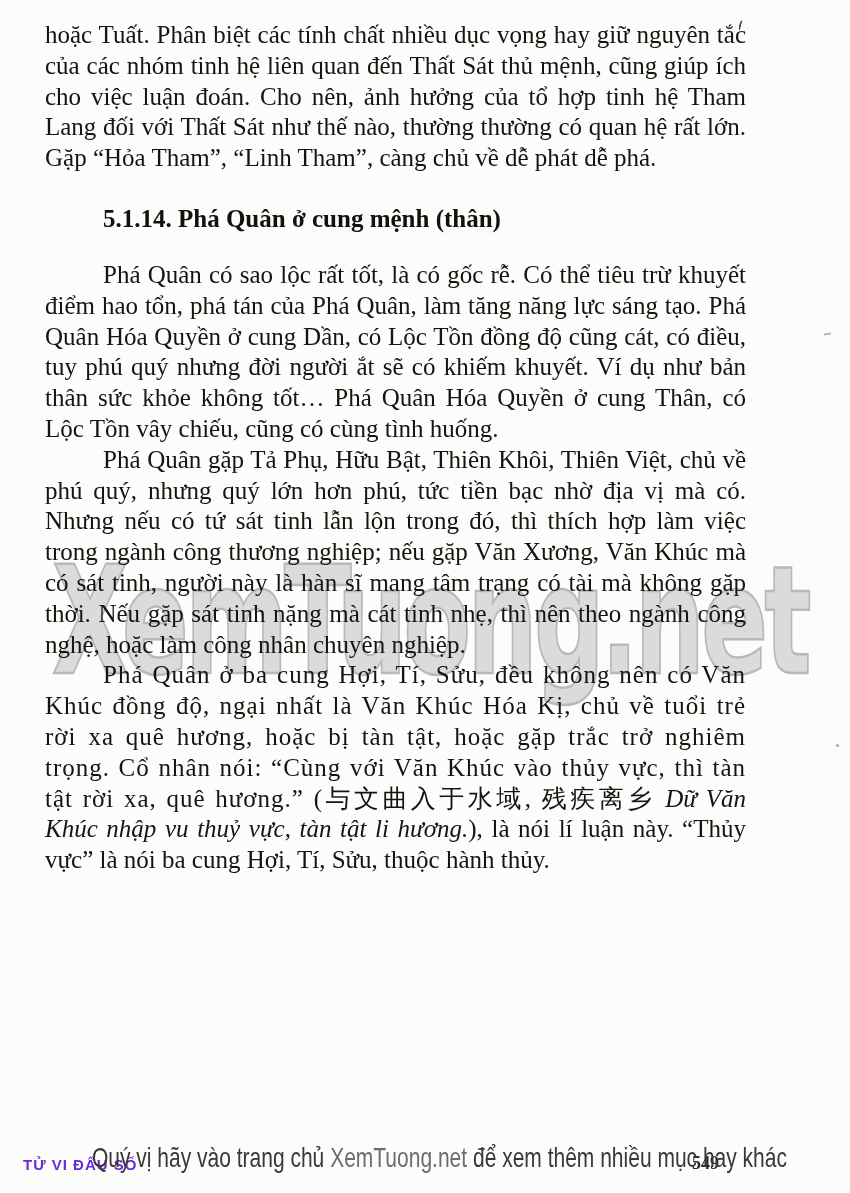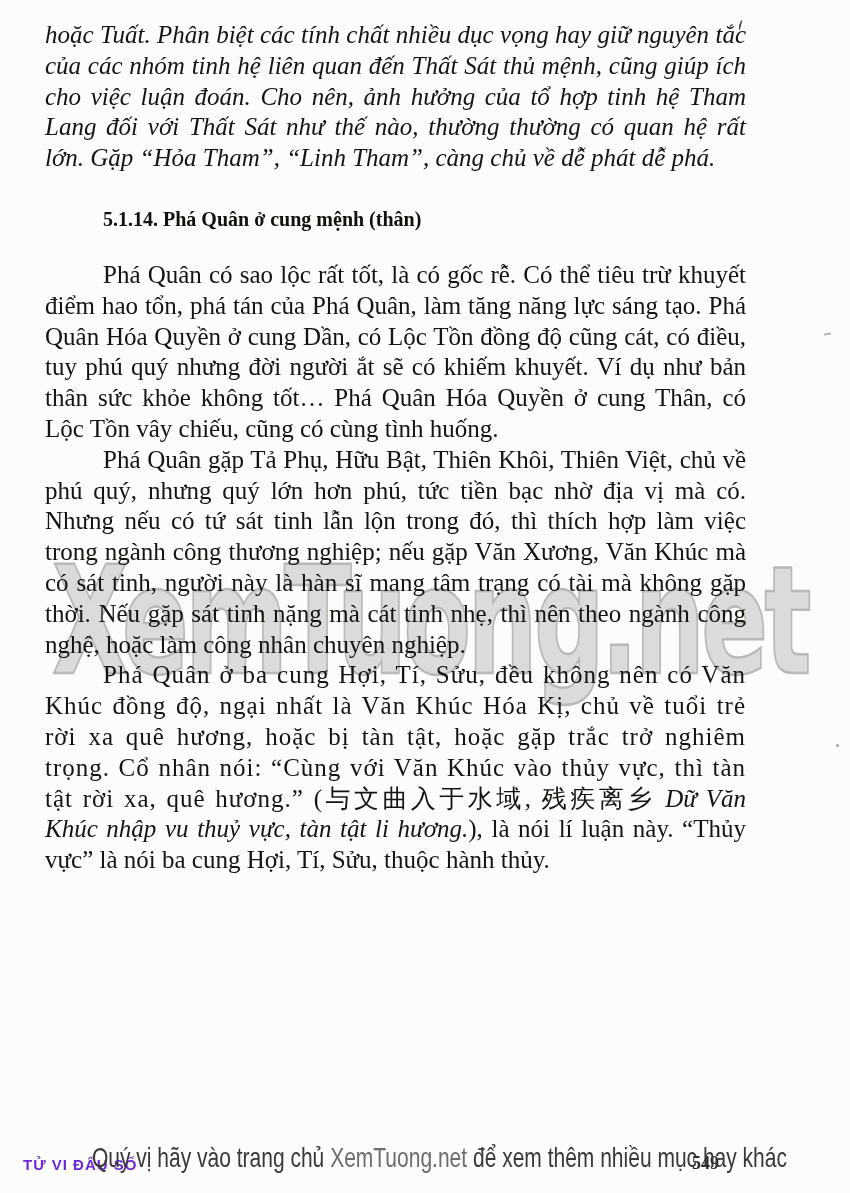--- a/index.html
+++ b/index.html
@@ -21,24 +21,24 @@
     left: 45px;
     top: 20px;
     width: 701px;
     z-index: 2;
     font-size: 25px;
     line-height: 30.8px;
     color: #161310;
     text-align: justify;
   }
   .content p { margin: 0; text-indent: 58px; }
-  .content p.no-indent { text-indent: 0; font-style: italic; }
+  .content p.no-indent { text-indent: 0; }
 
   .section-heading {
-    font-size: 20px;
+    font-size: 25px;
     line-height: 34px;
     font-weight: 700;
     color: #13100d;
     margin: 28px 0 24px 58px;
     text-align: left;
   }
 
   .viet-italic { font-style: italic; }
   .cjk { letter-spacing: 1px; }
 

